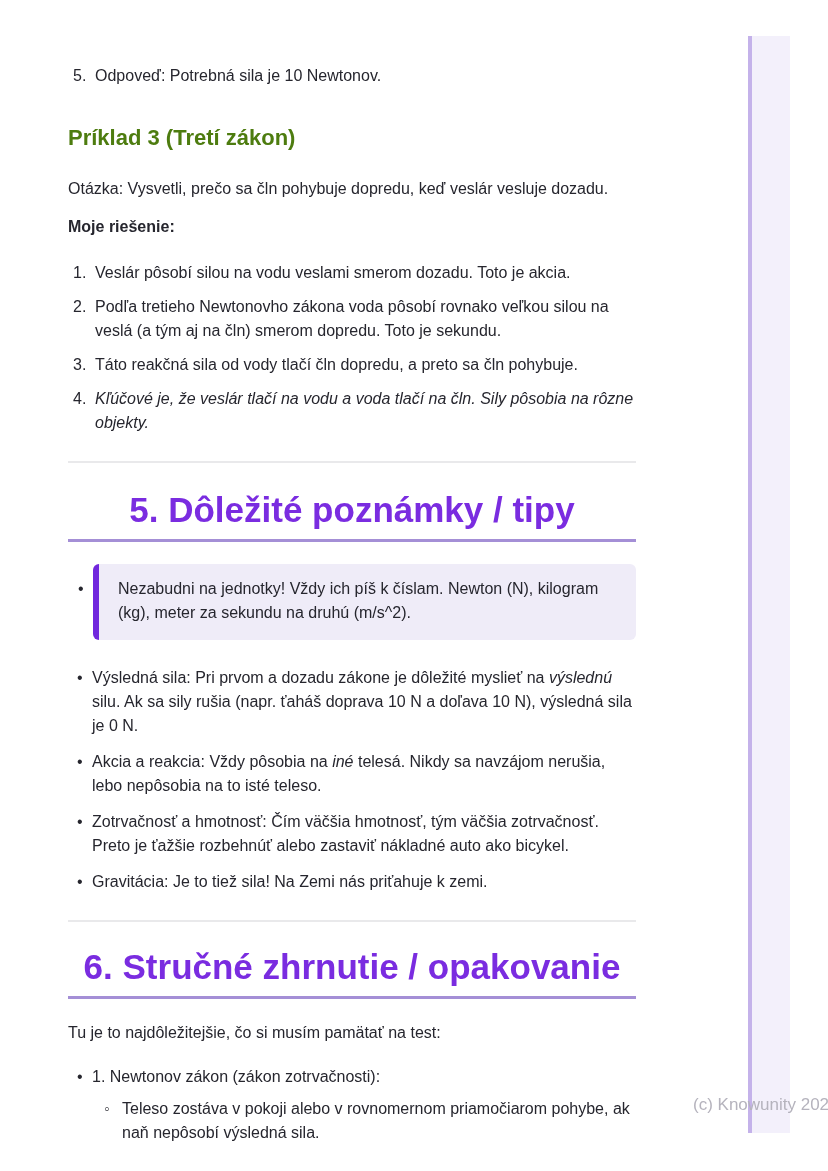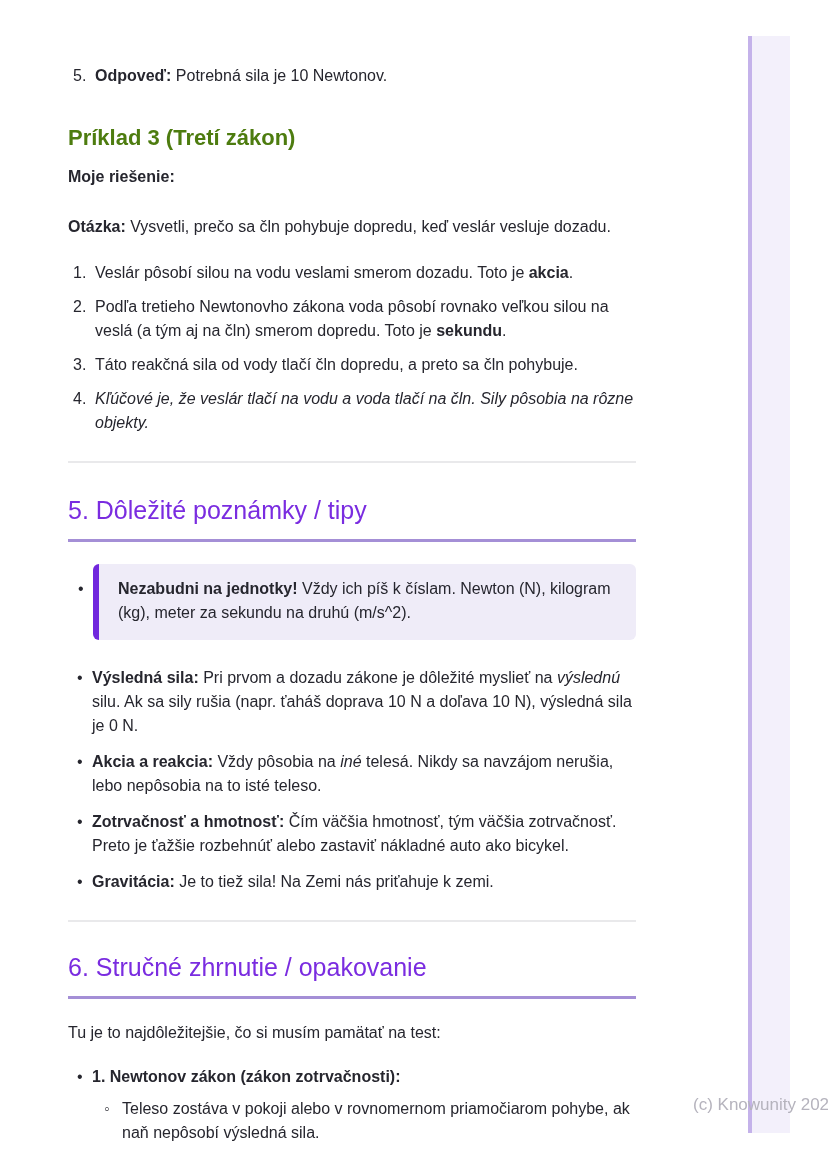--- a/index.html
+++ b/index.html
@@ -18,23 +18,23 @@
   }
 
   
   .oli { display: flex; }
   .oli .marker { flex: none; width: 27px; padding-left: 5px; }
   .oli .t { flex: 1; }
   .ol { margin-top: 22px; }
   .ol .oli + .oli { margin-top: 10px; }
 
   h2 {
-    font-size: 25px; line-height: 34px; font-weight: 400;
+    font-size: 35px; line-height: 34px; font-weight: 700;
     color: #7a2ce0; margin: 30px 0 0;
-    padding-bottom: 12px; border-bottom: 3px solid #a48fd6;
+    padding-bottom: 12px; border-bottom: 3px solid #a48fd6; text-align: center;
   }
   h2.s6 { margin-top: 28px; }
   h3 {
     font-size: 22px; line-height: 27px; font-weight: 700;
     color: #4d7c0f; margin: 36px 0 0;
   }
   .para { margin: 26px 0 0; }
   .para.sol { margin-top: 14px; font-weight: 700; }
   .para.intro { margin-top: 22px; }
 
@@ -66,39 +66,39 @@
     position: absolute; left: 748px; top: 36px;
     width: 42px; height: 1097px;
     background: #f3f0fb;
     border-left: 4px solid #c4b2ea;
   }
   .footer {
     position: absolute; left: 693px; top: 1098px;
     font-size: 17px; line-height: 14px; color: #b5b3bd;
     z-index: 2; white-space: nowrap;
   }
-  strong { font-weight: 700; text-align: center; }
+  strong { font-weight: 400; text-align: center; }
   em { font-style: italic; }
 </style>
 </head>
 <body>
 
 <div class="page">
   <div class="content">
 
     <div class="oli">
       <span class="marker">5.</span>
       <div class="t"><strong>Odpoveď:</strong><span> Potrebná sila je 10 Newtonov.</span></div>
     </div>
 
     <h3>Príklad 3 (Tretí zákon)</h3>
 
+    <p class="para"><strong>Otázka:</strong><span> Vysvetli, prečo sa čln pohybuje dopredu, keď veslár vesluje dozadu.</span></p>
+
     <p class="para sol">Moje riešenie:</p>
-
-    <p class="para"><strong>Otázka:</strong><span> Vysvetli, prečo sa čln pohybuje dopredu, keď veslár vesluje dozadu.</span></p>
 
     <div class="ol">
       <div class="oli">
         <span class="marker">1.</span>
         <div class="t"><span>Veslár pôsobí silou na vodu veslami smerom dozadu. Toto je </span><strong>akcia</strong><span>.</span></div>
       </div>
       <div class="oli">
         <span class="marker">2.</span>
         <div class="t"><span>Podľa tretieho Newtonovho zákona voda pôsobí rovnako veľkou silou na veslá (a tým aj na čln) smerom dopredu. Toto je </span><strong>sekundu</strong><span>.</span></div>
       </div>

